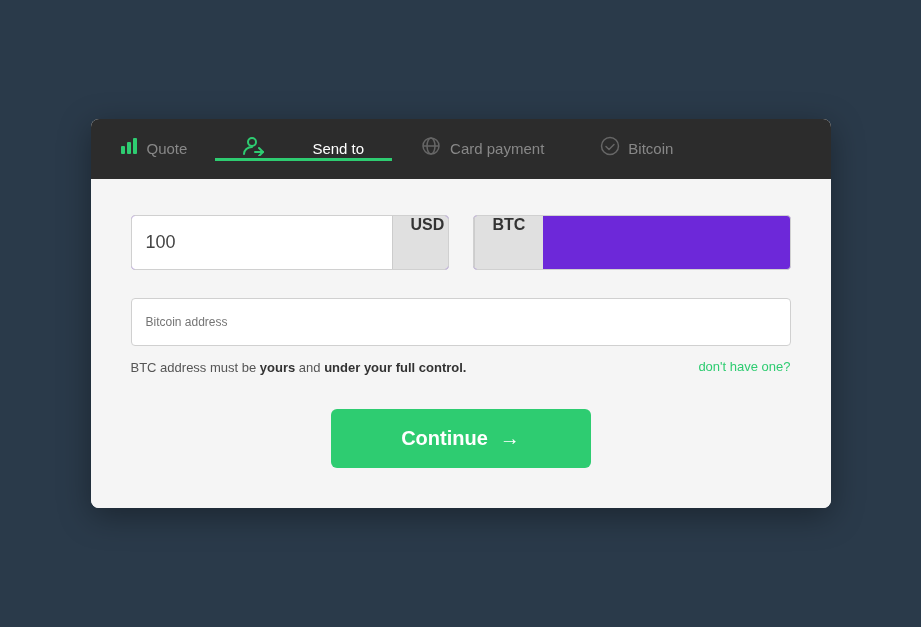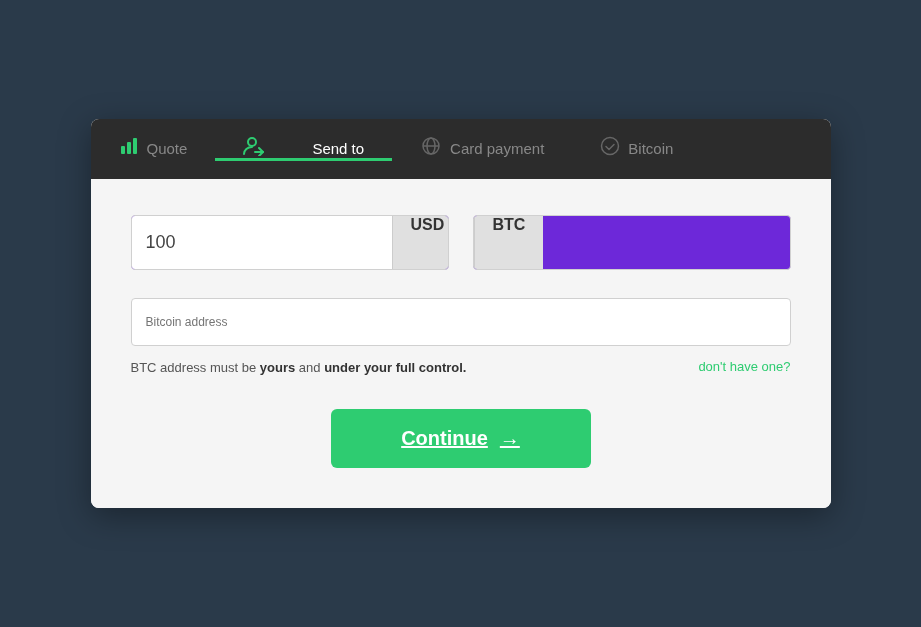--- a/index.html
+++ b/index.html
@@ -148,21 +148,20 @@
       width: 260px;
       margin: 32px auto 0;
       background: #2ecc71;
       color: #fff;
       border: none;
       border-radius: 6px;
       padding: 18px 32px;
       font-size: 20px;
       font-weight: 700;
       cursor: pointer;
-      text-decoration: underline;
     }
 
     .arrow-icon {
       font-size: 20px;
     }
   </style>
 </head>
 <body>
 
 <div class="modal">

